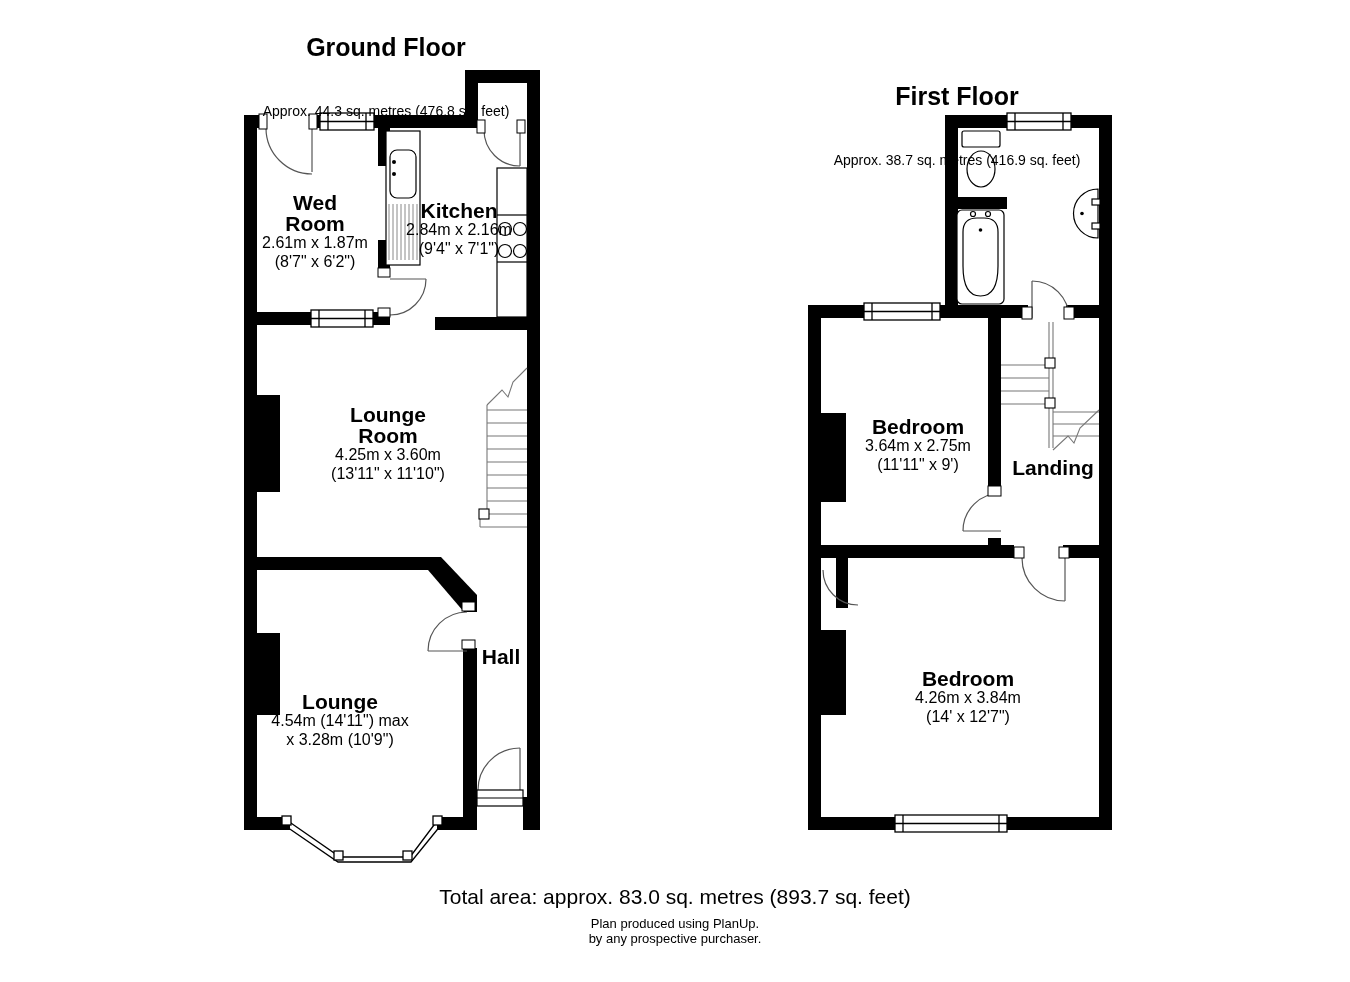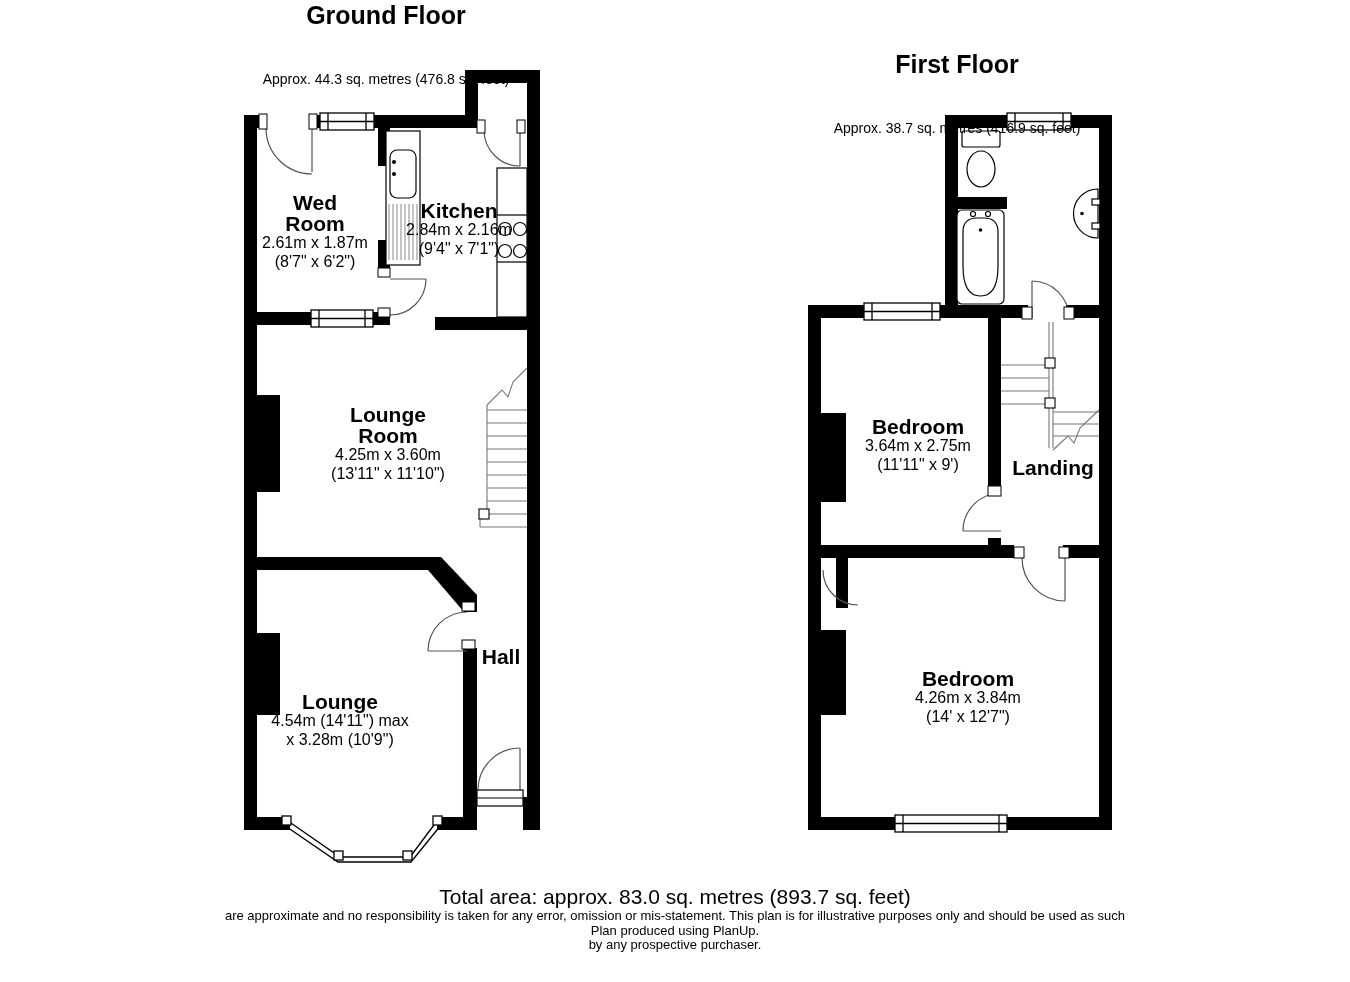--- a/index.html
+++ b/index.html
@@ -1,26 +1,26 @@
 <!DOCTYPE html>
 <html><head>
 <meta charset="utf-8">
 <style>
   html,body{margin:0;padding:0;background:#fff;}
   body{width:1350px;height:982px;overflow:hidden;font-family:"Liberation Sans",sans-serif;color:#000;}
   .canvas{position:relative;width:1350px;height:982px;background:#fff;}
   svg{position:absolute;left:0;top:0;}
   .plan-title-block{position:absolute;transform:translateX(-50%);text-align:center;white-space:nowrap;}
-  .plan-title{font-weight:bold;font-size:25px;line-height:27px;}
+  .plan-title{font-weight:bold;font-size:25px;line-height:27px;margin-top:32px;}
   .plan-subtitle{font-size:14px;line-height:21px;margin-top:40px;}
   .room-label{position:absolute;transform:translateX(-50%);text-align:center;white-space:nowrap;}
   .rname{font-weight:bold;font-size:21px;line-height:21px;}
   .rdim{font-size:16px;line-height:18.5px;}
   .footer{position:absolute;left:0;width:100%;top:884px;text-align:center;}
-  .total-area{font-size:21px;line-height:25px;margin-bottom:0;}
+  .total-area{font-size:21px;line-height:25px;margin-bottom:8px;}
   .disclaimer{font-size:13px;line-height:14.5px;}
 </style>
 </head>
 <body>
 
 <div class="canvas">
 
 <svg width="1350" height="982" viewBox="0 0 1350 982">
 
   <g>
@@ -312,19 +312,18 @@
 
   <div class="room-label" style="left:968px;top:668px">
     <div class="rname">Bedroom</div>
     <div class="rdim">4.26m x 3.84m</div>
     <div class="rdim">(14' x 12'7")</div>
   </div>
 
   <div class="footer">
     <div class="total-area">Total area: approx. 83.0 sq. metres (893.7 sq. feet)</div>
     <div class="disclaimer">
-      <div>are approximate and no responsibility is taken for any error, omission or mis-statement. This plan is for illustrative purposes only and should be used as such</div>
       <div>Plan produced using PlanUp.</div>
       <div>by any prospective purchaser.</div>
     </div>
   </div>
 
 </div>
 
 </body></html>

